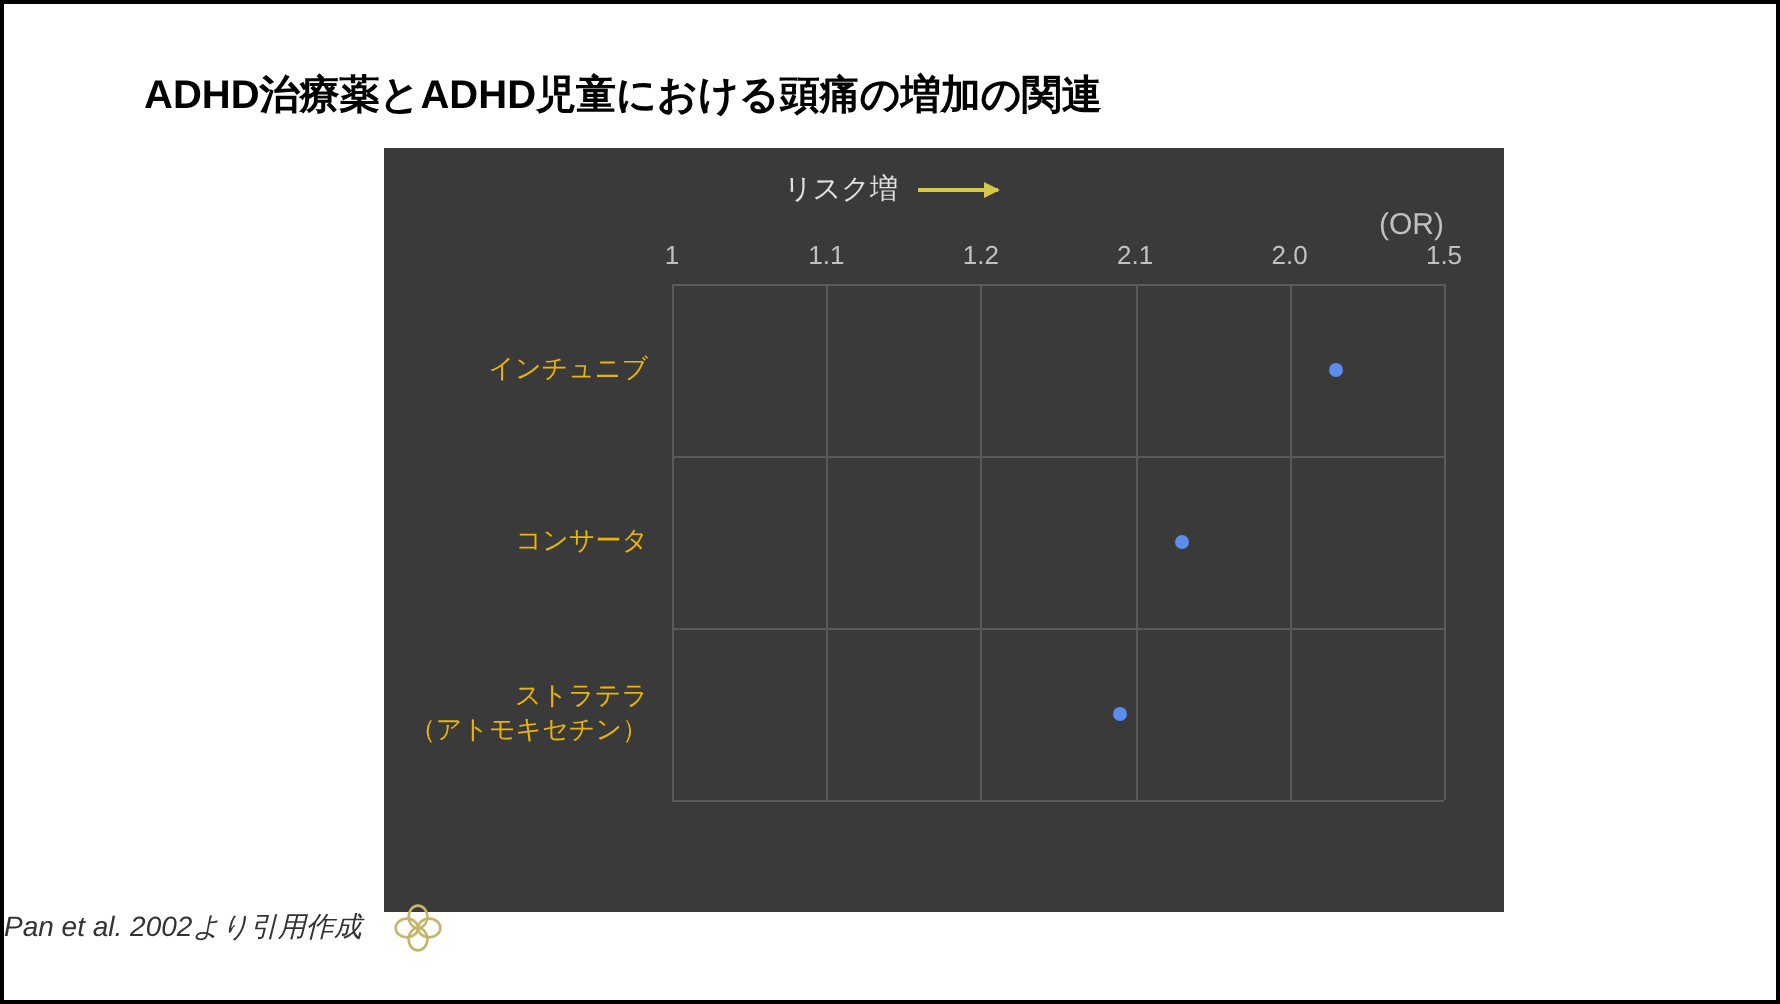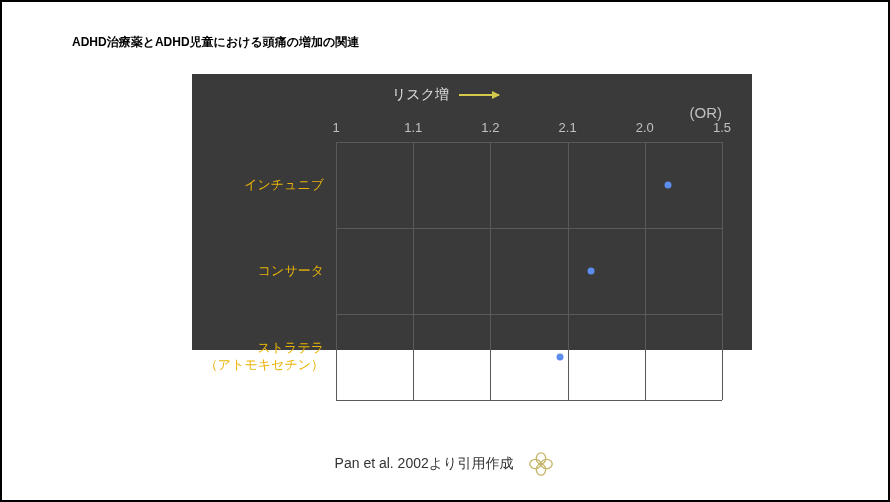--- a/index.html
+++ b/index.html
@@ -8,30 +8,30 @@
       height: 502px;
       background: #fff;
       border: 2px solid #000;
       font-family: "Yu Gothic", "Meiryo", sans-serif;
       position: relative;
     }
     .title {
       position: absolute;
       top: 32px;
       left: 70px;
-      font-size: 12px;
+      font-size: 20px;
       font-weight: bold;
       color: #000;
     }
     .chart-container {
       position: absolute;
       top: 72px;
       left: 190px;
       width: 560px;
-      height: 276px;
+      height: 382px;
       background: #3a3a3a;
       padding: 18px 30px 20px 30px;
     }
     .risk-label {
       position: absolute;
       top: 12px;
       left: 50%;
       transform: translateX(-80px);
       color: #e0e0e0;
       font-size: 14px;
@@ -109,22 +109,23 @@
       border-radius: 50%;
       transform: translate(-50%, -50%);
     }
     .footer {
       position: absolute;
       bottom: 22px;
       left: 0;
       right: 0;
       display: flex;
       align-items: center;
-      justify-content: center;
+      justify-content: flex-start;
       gap: 14px;
+      font-style: italic;
     }
     .citation { font-size: 14px; color: #333; }
     .clinic-logo {
       width: 28px;
       height: 28px;
       display: flex;
       align-items: center;
       justify-content: center;
     }
     .clinic-name { font-size: 14px; color: #b39b5a; }

